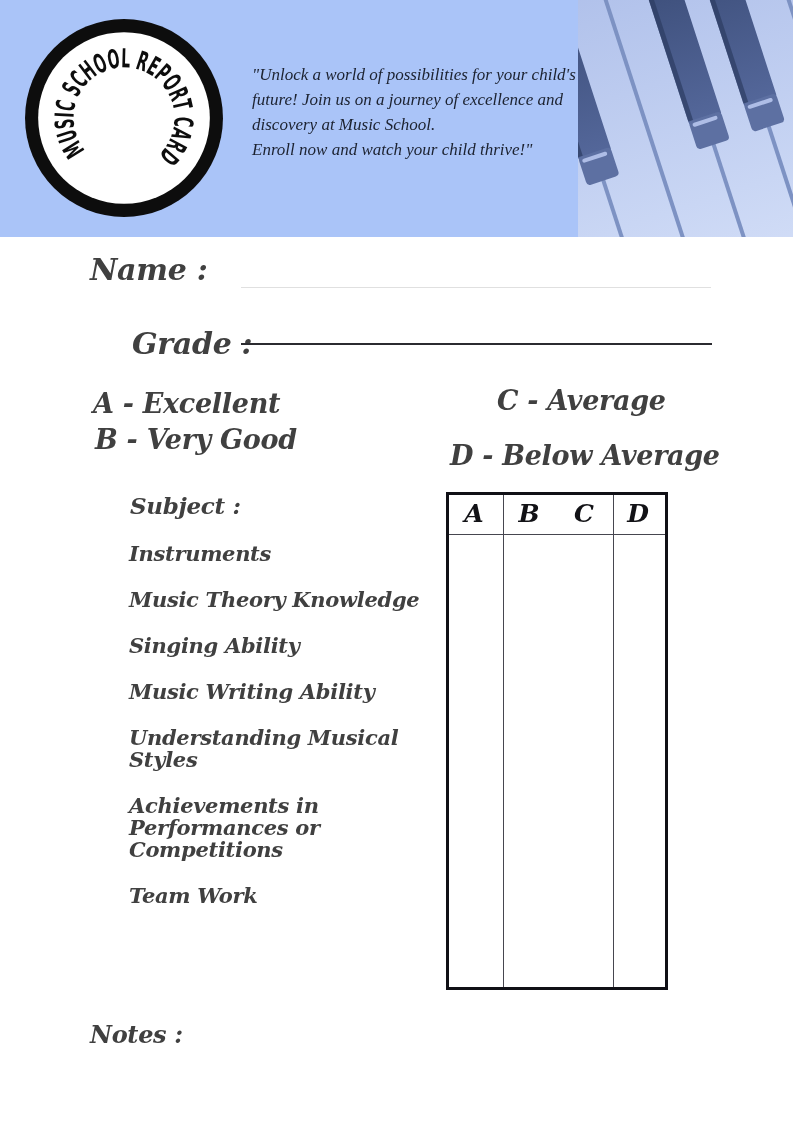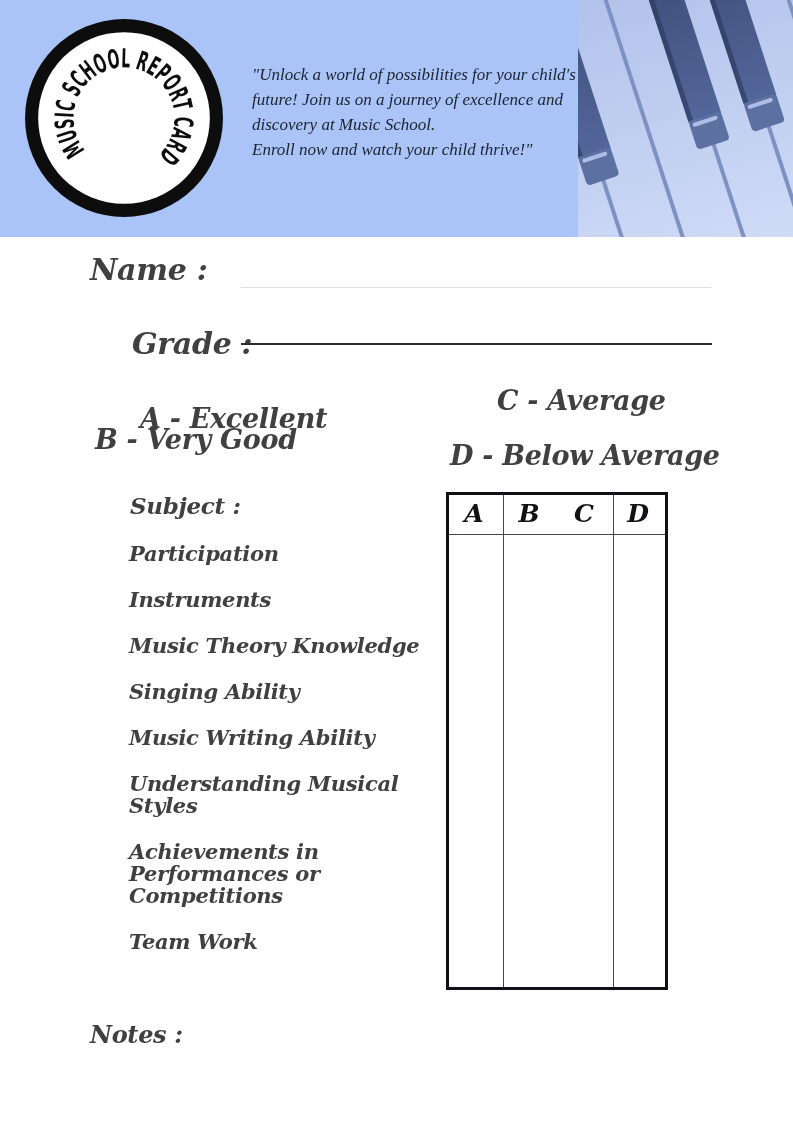--- a/index.html
+++ b/index.html
@@ -19,21 +19,21 @@
 
   .name-label{position:absolute;left:90px;top:252px;font-size:30px;}
   .grade-label{position:absolute;left:88px;top:326px;font-size:30px;margin-left:44px;}
   .name-line{position:absolute;left:241px;top:273px;width:470px;height:14px;
              border-bottom:1px solid #e0e0e0;font-size:18px;}
   .grade-line{position:absolute;left:241px;top:329px;width:471px;height:14px;
               border-bottom:2px solid #2b2b30;font-size:18px;}
 
   
   .legend-item{position:absolute;font-size:27px;}
-  .legend-a{left:93px;top:403px;margin-left:47px;}
+  .legend-a{left:93px;top:388px;}
   .legend-b{left:95px;top:424px;}
   .legend-c{left:450px;top:385px;margin-left:47px;}
   .legend-d{left:450px;top:440px;}
 
   
   .subject-header{position:absolute;left:130px;top:492px;font-size:23px;}
   .subjects{position:absolute;left:129px;top:543px;width:330px;}
   .subject-item{font-size:21px;line-height:22px;margin-bottom:24px;}
   .subject-item span{display:block;}
 
@@ -146,23 +146,20 @@
 
   <div class="disp legend-item legend-a">A - Excellent</div>
   <div class="disp legend-item legend-b">B - Very Good</div>
   <div class="disp legend-item legend-c">C - Average</div>
   <div class="disp legend-item legend-d">D - Below Average</div>
 
   <div class="disp subject-header">Subject :</div>
 
   <div class="subjects">
     <div class="disp subject-item">
-      <span>Participation</span>
-    </div>
-    <div class="disp subject-item">
       <span>Instruments</span>
     </div>
     <div class="disp subject-item">
       <span>Music Theory Knowledge</span>
     </div>
     <div class="disp subject-item">
       <span>Singing Ability</span>
     </div>
     <div class="disp subject-item">
       <span>Music Writing Ability</span>

